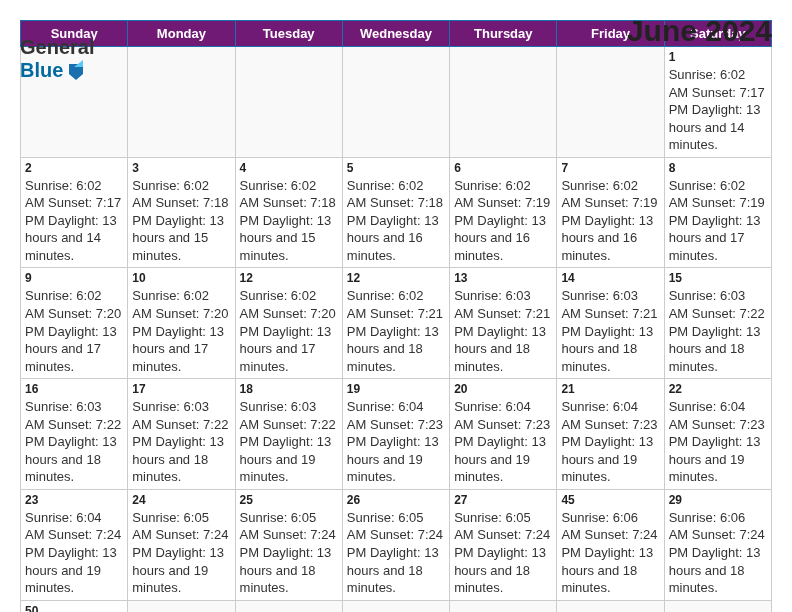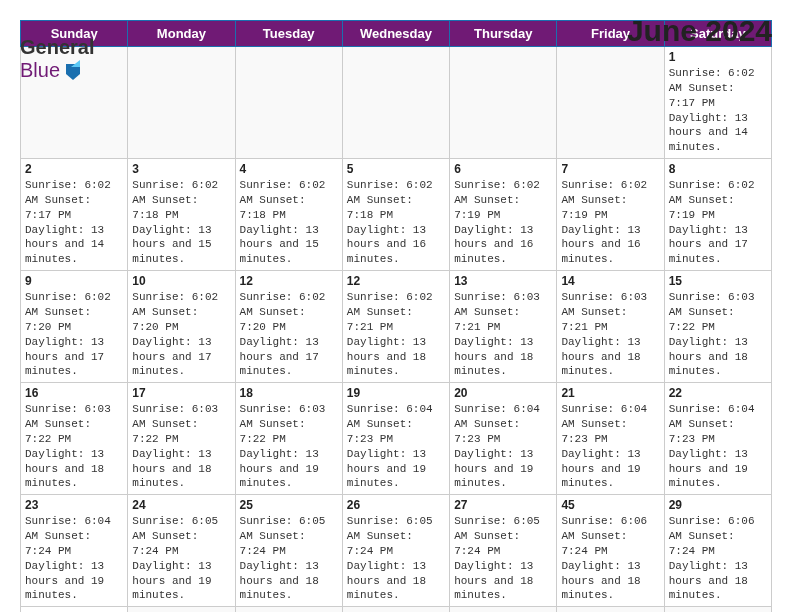--- a/index.html
+++ b/index.html
@@ -35,38 +35,37 @@
       height: 72px;
     }
     .day-number {
       font-size: 12px;
       font-weight: bold;
       color: #222;
       display: block;
       margin-bottom: 2px;
     }
     .day-info {
-      font-size: 11px;
+      font-size: 13px;
       line-height: 1.35;
       color: #333;
-      font-family: Liberation Mono, monospace;
     }
     .empty-cell {
       background: #f9f9f9;
     }
   </style>
 </head>
 <body>
 
 <div style="position:absolute;top:36px;left:20px;display:flex;flex-direction:column;">
   <div style="display:flex;align-items:baseline;gap:0px;">
     <span style="font-size:20px;font-weight:bold;color:#333;">General</span>
   </div>
   <div style="display:flex;align-items:center;gap:0;">
-    <span style="font-size:20px;font-weight:normal;color:#701a75;">Blue</span>
+    <span style="font-size:20px;font-weight:bold;color:#0369a1;">Blue</span>
     <svg width="22" height="22" viewBox="0 0 22 22" style="margin-left:2px;">
       <polygon points="4,4 18,4 18,14 11,20 4,14" fill="#1a6faf"></polygon>
       <polygon points="9,7 18,0 18,7" fill="#5bc8f5"></polygon>
     </svg>
   </div>
 </div>
 
 <table class="calendar">
   <thead>
     <tr>

